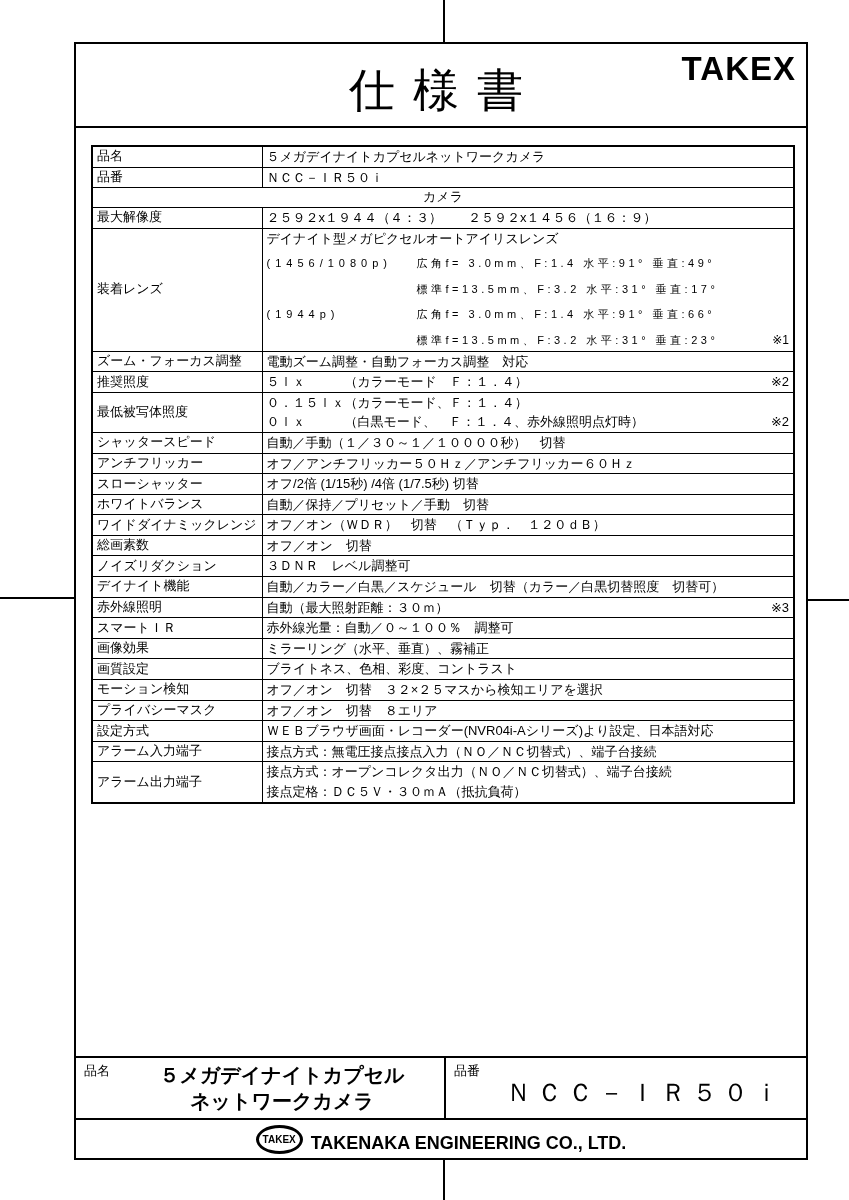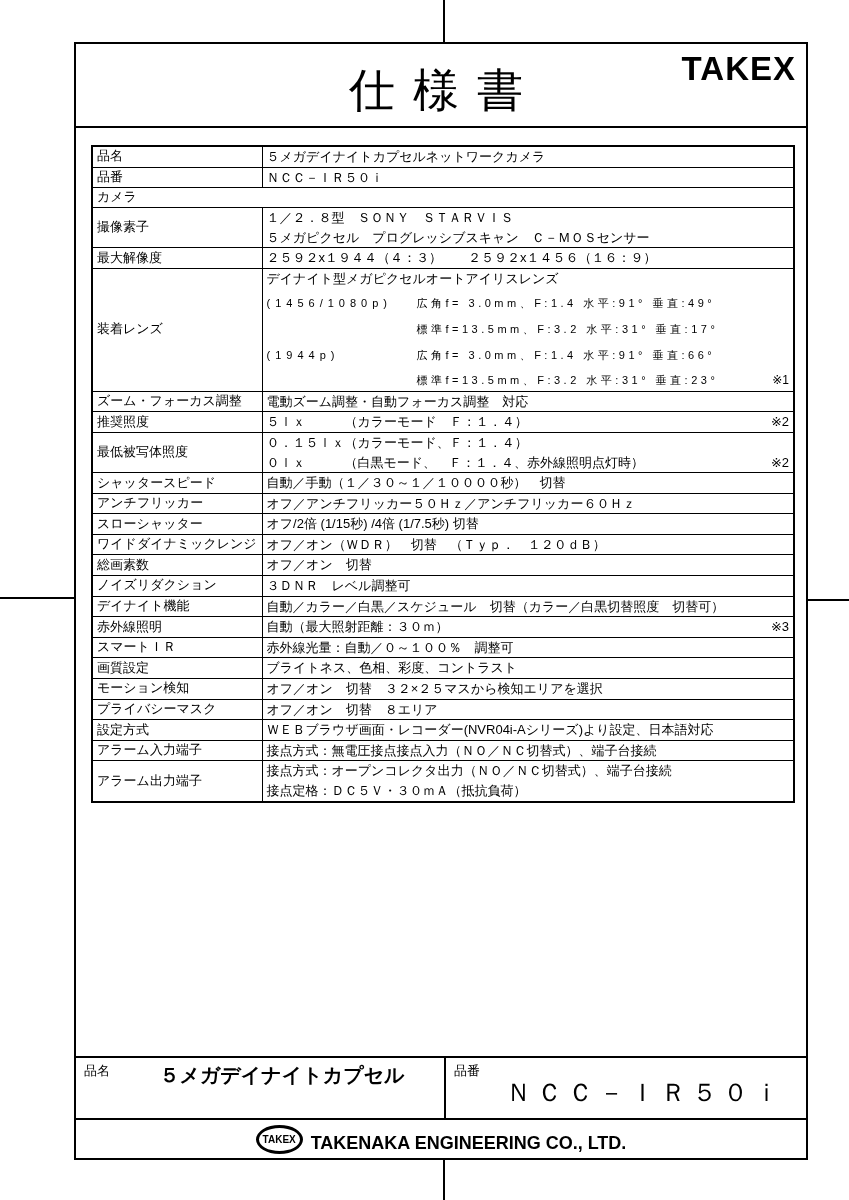--- a/index.html
+++ b/index.html
@@ -49,21 +49,21 @@
   table.spec {
     position: absolute; left: 15px; top: 17px;
     width: 704px;
     border-collapse: collapse;
     border: 2px solid #000;
     font-size: 13px;
   }
   table.spec td { border: 1px solid #000; padding: 0 4px; vertical-align: middle; }
   td.lbl { width: 170px; line-height: 18.8px; }
   td.val { line-height: 19.6px; }
-  td.section { line-height: 18.8px; }
+  td.section { text-align: center; line-height: 18.8px; }
   .vline { position: relative; padding-right: 28px; white-space: nowrap; }
   .vline .note { position: absolute; right: 0; top: 0; }
   .vline.small { font-size: 11px; letter-spacing: 3.5px; line-height: 19.6px; margin-top: 6px; }
   .vline.small .prefix { display: inline-block; width: 150px; letter-spacing: 5px; }
   .vline.small .note { letter-spacing: 0; font-size: 12px; }
 
   
   .footer {
     position: absolute; left: -2px; right: -2px; bottom: -2px;
     border: 2px solid #000;
@@ -125,27 +125,20 @@
             <tr>
               <td class="lbl">品番</td>
               <td class="val">
                 <div class="vline"><span>ＮＣＣ－ＩＲ５０ｉ</span></div>
               </td>
             </tr>
             <tr>
               <td colspan="2" class="section">カメラ</td>
             </tr>
             <tr>
-              <td class="lbl">撮像素子</td>
-              <td class="val">
-                <div class="vline"><span>１／２．８型　ＳＯＮＹ　ＳＴＡＲＶＩＳ</span></div>
-                <div class="vline"><span>５メガピクセル　プログレッシブスキャン　Ｃ－ＭＯＳセンサー</span></div>
-              </td>
-            </tr>
-            <tr>
               <td class="lbl">最大解像度</td>
               <td class="val">
                 <div class="vline"><span>２５９２x１９４４（４：３）　　２５９２x１４５６（１６：９）</span></div>
               </td>
             </tr>
             <tr>
               <td class="lbl">装着レンズ</td>
               <td class="val">
                 <div class="vline"><span>デイナイト型メガピクセルオートアイリスレンズ</span></div>
                 <div class="vline small"><span class="prefix">(1456/1080p)</span><span>広角f= 3.0mm、F:1.4 水平:91° 垂直:49°</span></div>
@@ -185,20 +178,26 @@
                 <div class="vline"><span>オフ／アンチフリッカー５０Ｈｚ／アンチフリッカー６０Ｈｚ</span></div>
               </td>
             </tr>
             <tr>
               <td class="lbl">スローシャッター</td>
               <td class="val">
                 <div class="vline"><span>オフ/2倍 (1/15秒) /4倍 (1/7.5秒) 切替</span></div>
               </td>
             </tr>
             <tr>
+              <td class="lbl">ホワイトバランス</td>
+              <td class="val">
+                <div class="vline"><span>自動／保持／プリセット／手動　切替</span></div>
+              </td>
+            </tr>
+            <tr>
               <td class="lbl">ワイドダイナミックレンジ</td>
               <td class="val">
                 <div class="vline"><span>オフ／オン（ＷＤＲ）　切替　（Ｔｙｐ．　１２０ｄＢ）</span></div>
               </td>
             </tr>
             <tr>
               <td class="lbl">総画素数</td>
               <td class="val">
                 <div class="vline"><span>オフ／オン　切替</span></div>
               </td>
@@ -218,20 +217,26 @@
             <tr>
               <td class="lbl">赤外線照明</td>
               <td class="val">
                 <div class="vline"><span>自動（最大照射距離：３０ｍ）</span><span class="note">※3</span></div>
               </td>
             </tr>
             <tr>
               <td class="lbl">スマートＩＲ</td>
               <td class="val">
                 <div class="vline"><span>赤外線光量：自動／０～１００％　調整可</span></div>
+              </td>
+            </tr>
+            <tr>
+              <td class="lbl">画像効果</td>
+              <td class="val">
+                <div class="vline"><span>ミラーリング（水平、垂直）、霧補正</span></div>
               </td>
             </tr>
             <tr>
               <td class="lbl">画質設定</td>
               <td class="val">
                 <div class="vline"><span>ブライトネス、色相、彩度、コントラスト</span></div>
               </td>
             </tr>
             <tr>
               <td class="lbl">モーション検知</td>
@@ -267,20 +272,21 @@
           </tbody>
       </table>
     </div>
 
     <div class="footer">
       <div class="f-row1">
         <div class="f-cell name">
           <span class="f-label">品名</span>
           <div class="f-name">
             <div>５メガデイナイトカプセル</div>
+            <div>ネットワークカメラ</div>
           </div>
         </div>
         <div class="f-cell model">
           <span class="f-label">品番</span>
           <div class="f-model">ＮＣＣ－ＩＲ５０ｉ</div>
         </div>
       </div>
       <div class="f-row2">
         <span class="logo-oval">
           <span>TAKEX</span>

